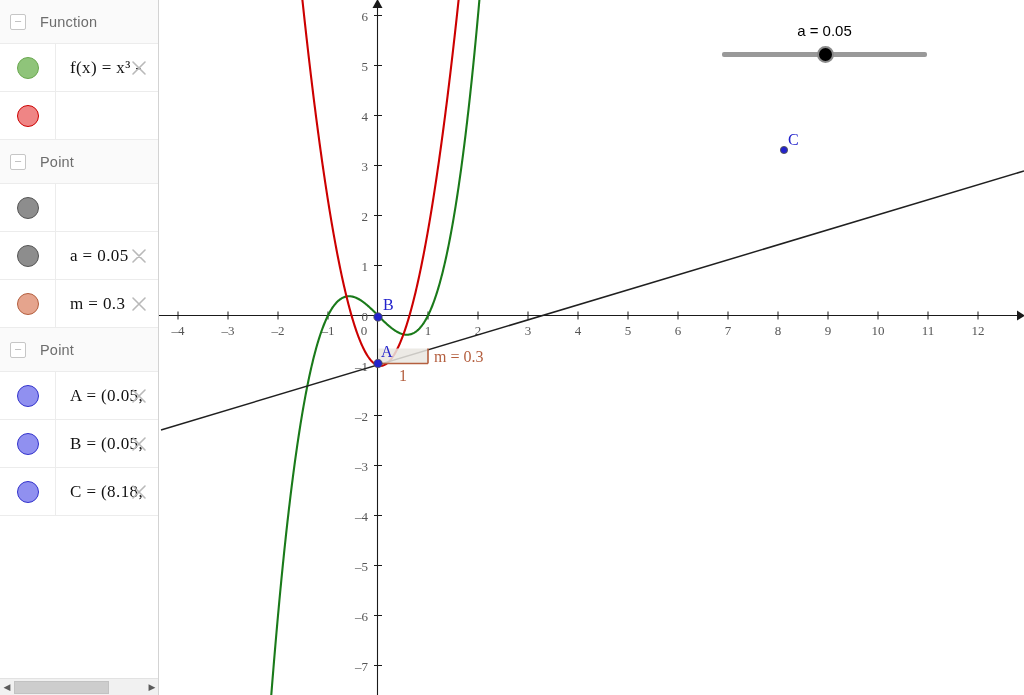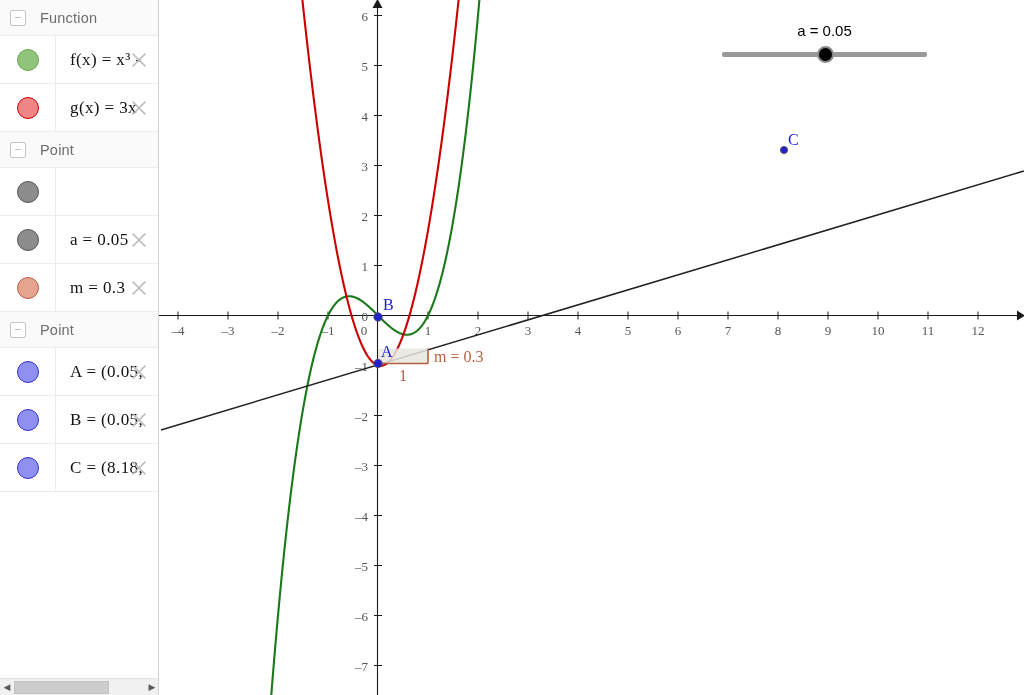--- a/index.html
+++ b/index.html
@@ -15,21 +15,21 @@
   
   #sidebar{
     width:159px;height:695px;
     background:#ffffff;
     border-right:1px solid #d3d3d3;
     box-sizing:border-box;
     position:relative;
     overflow:hidden;
   }
   .group-header{
-    height:36px;
+    height:44px;
     display:flex;align-items:center;
     padding-left:10px;
     background:#fafafa;
     border-bottom:1px solid #ececec;
     box-sizing:border-box;
   }
   .tri{
     width:14px;height:14px;
     border:1px solid #c6c6c6;
     border-radius:2px;
@@ -169,28 +169,20 @@
             <span class="close-x">
               <svg width="18" height="18" viewBox="0 0 18 18">
                 <path d="M3 3 L15 15 M15 3 L3 15" stroke="#b9b9b9" stroke-width="1.6" fill="none" stroke-linecap="round"></path>
               </svg>
             </span>
           </div>
         </div>
         <div class="row">
           <div class="marker-cell">
             <span class="dot" style="background:#ef8585;border:1.6px solid #cc0000;"></span>
-          </div>
-          <div class="expr-cell">
-            <span class="expr">g(x) = 3x</span>
-            <span class="close-x">
-              <svg width="18" height="18" viewBox="0 0 18 18">
-                <path d="M3 3 L15 15 M15 3 L3 15" stroke="#b9b9b9" stroke-width="1.6" fill="none" stroke-linecap="round"></path>
-              </svg>
-            </span>
           </div>
         </div>
         <div class="group-header">
           <span class="tri"></span>
           <span class="group-title">Point</span>
         </div>
         <div class="row">
           <div class="marker-cell">
             <span class="dot" style="background:#8d8d8d;border:1.6px solid #555555;"></span>
           </div>

